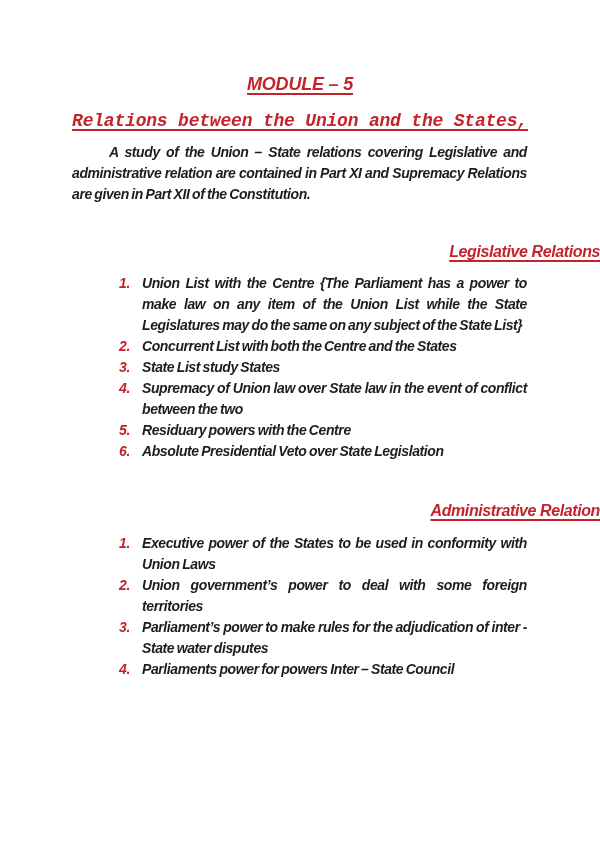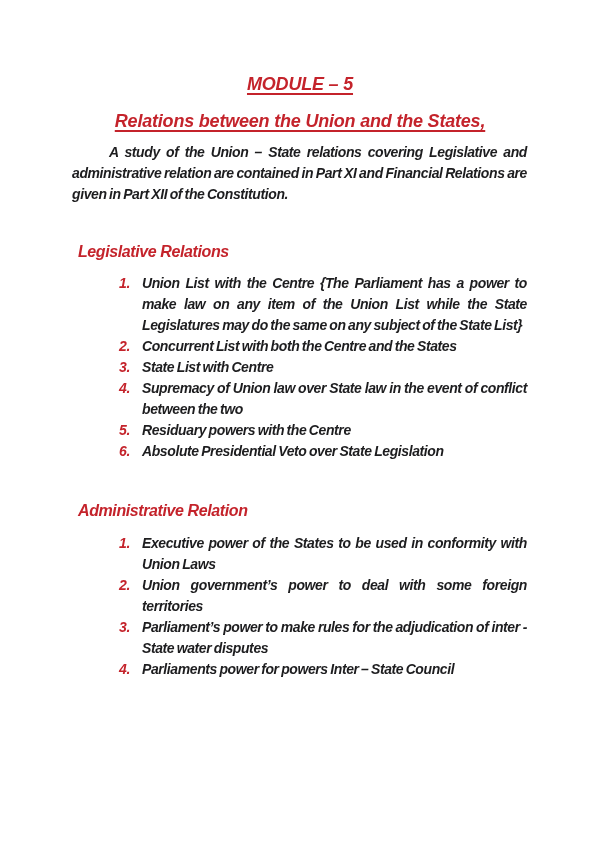--- a/index.html
+++ b/index.html
@@ -37,35 +37,37 @@
     font-size:18px;line-height:28px;
     letter-spacing:-0.2px;
     color:var(--red);
   }
   .sub-line{
     display:inline-block;
     text-decoration:underline;
     text-decoration-thickness:2px;
     text-underline-offset:3px;
   }
-  .subtitle .row{display:block;}
+  .subtitle .row{display:block;font-family:Liberation Mono, monospace;}
   .intro{
     margin:7px 73px 0 72px;
     font-size:14px;line-height:21px;
     letter-spacing:-0.4px;word-spacing:-1px;
     text-align:justify;
     text-indent:37px;
   }
   .section-heading{
     margin:37px 0 0 78px;
     font-size:16px;line-height:20px;
     letter-spacing:-0.4px;
     color:var(--red);
+    text-decoration:underline;
     text-decoration-thickness:2px;
     text-underline-offset:3px;
+    text-align:right;
   }
   .section-heading.second{margin-top:39px;}
   ol.items{
     list-style:none;
     margin-top:11px;
     padding:0 73px 0 119px;
   }
   ol.items.second{margin-top:12px;}
   .item{
     display:flex;
@@ -85,36 +87,36 @@
 <body>
 
 <div class="page">
 
   <h1 class="title">MODULE – 5</h1>
 
   <div class="subtitle">
     <span class="row"><span class="sub-line">Relations between the Union and the States,</span></span>
   </div>
 
-  <p class="intro">A study of the Union – State relations covering Legislative and administrative relation are contained in Part XI and Financial Relations are given in Part XII of the Constitution.</p>
+  <p class="intro">A study of the Union – State relations covering Legislative and administrative relation are contained in Part XI and Supremacy Relations are given in Part XII of the Constitution.</p>
 
   <h2 class="section-heading">Legislative Relations</h2>
 
   <ol class="items">
     <li class="item">
       <span class="num">1.</span>
       <span class="txt">Union List with the Centre {The Parliament has a power to make law on any item of the Union List while the State Legislatures may do the same on any subject of the State List}</span>
     </li>
     <li class="item">
       <span class="num">2.</span>
       <span class="txt">Concurrent List with both the Centre and the States</span>
     </li>
     <li class="item">
       <span class="num">3.</span>
-      <span class="txt">State List with Centre</span>
+      <span class="txt">State List study States</span>
     </li>
     <li class="item">
       <span class="num">4.</span>
       <span class="txt">Supremacy of Union law over State law in the event of conflict between the two</span>
     </li>
     <li class="item">
       <span class="num">5.</span>
       <span class="txt">Residuary powers with the Centre</span>
     </li>
     <li class="item">

